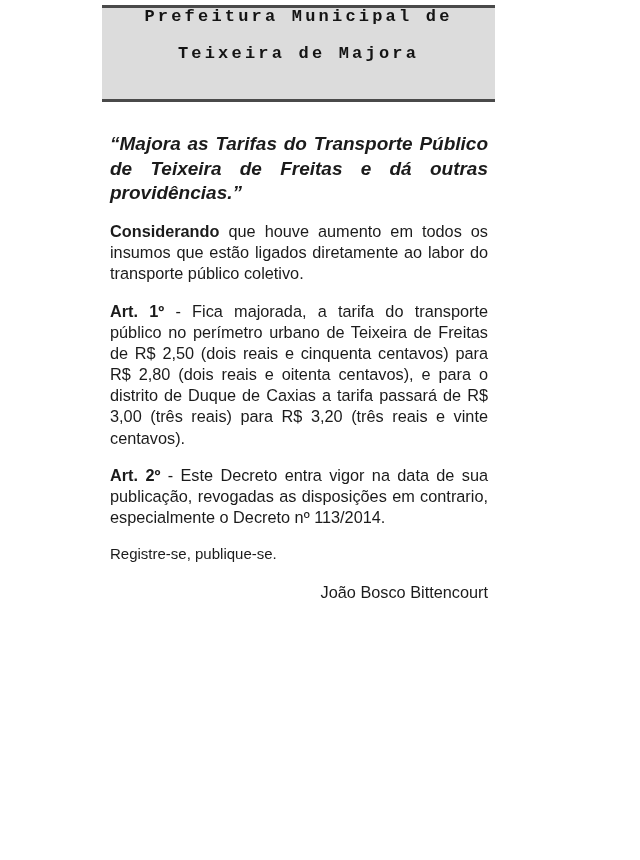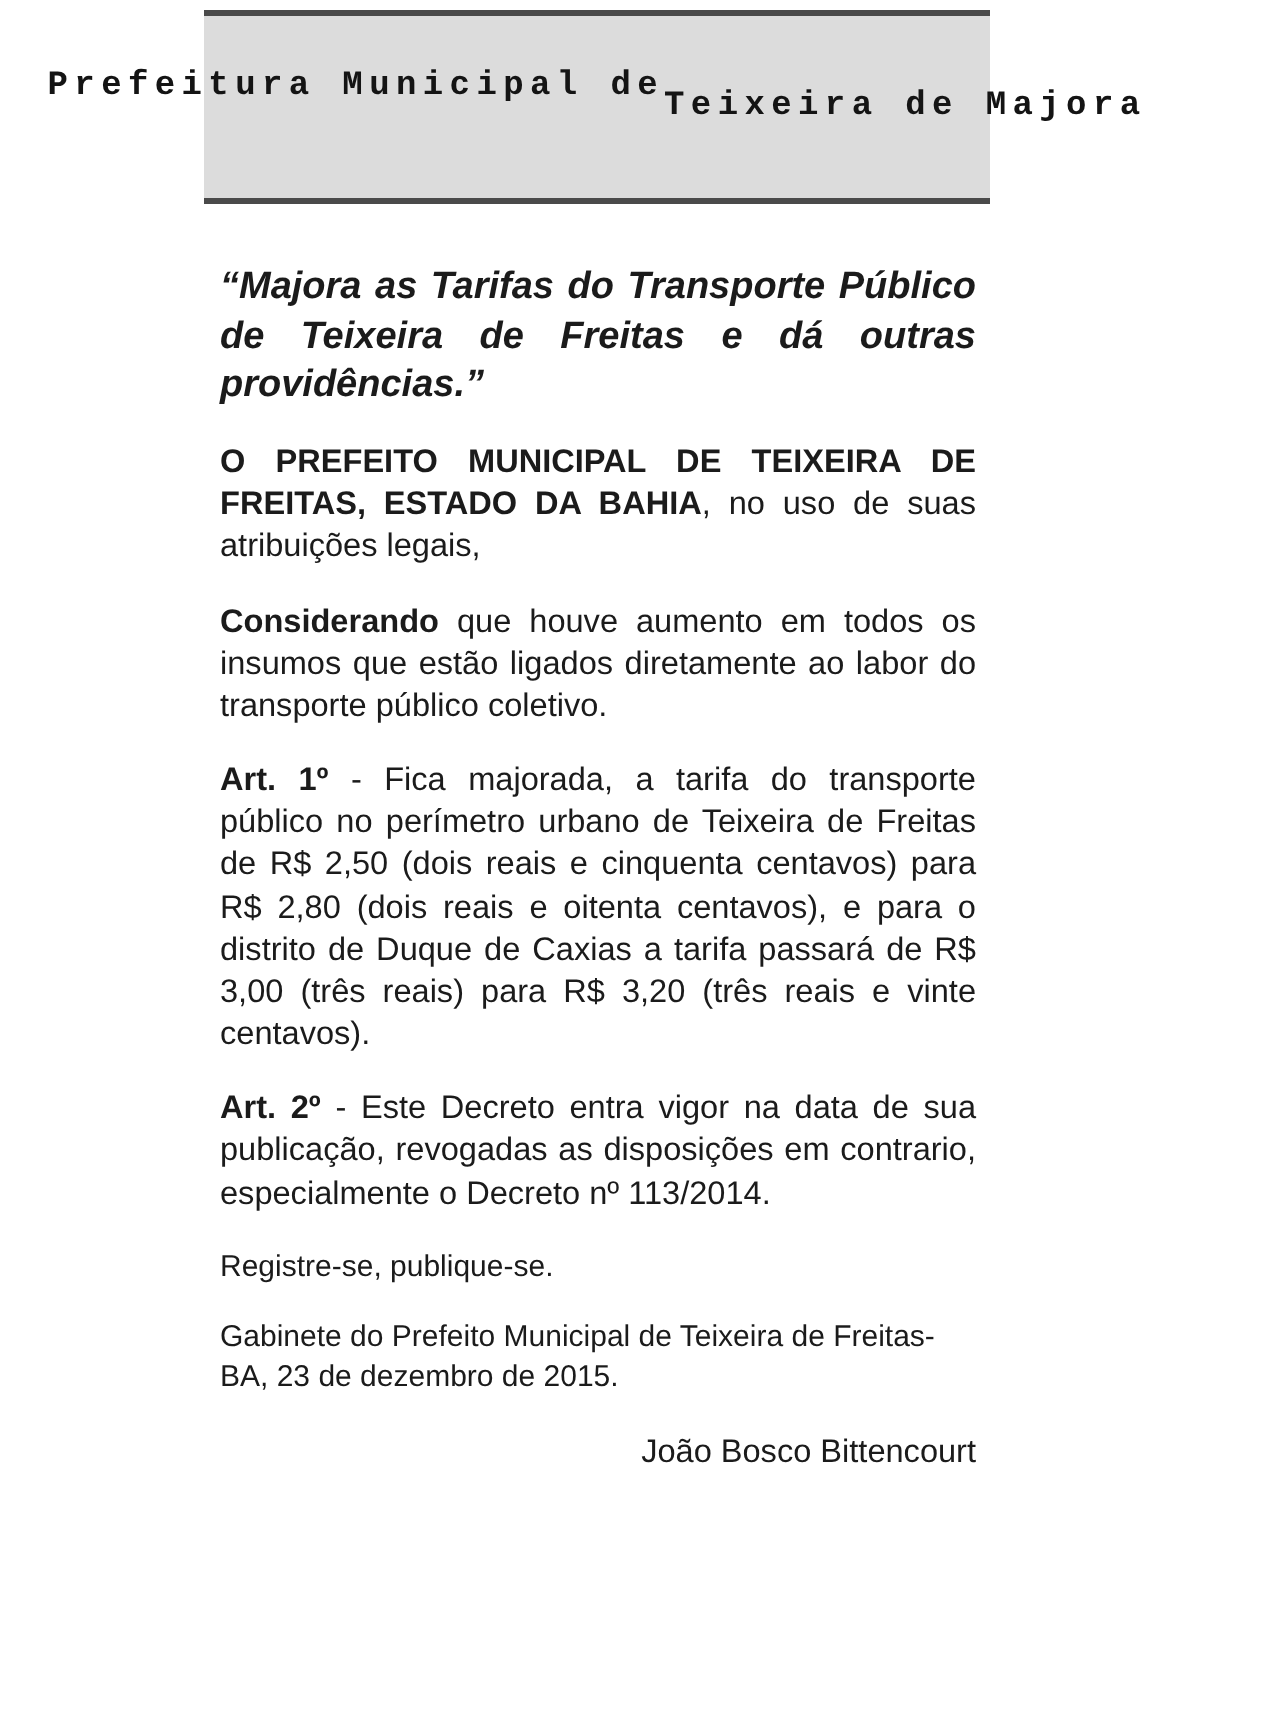--- a/index.html
+++ b/index.html
@@ -21,23 +21,22 @@
     position: absolute;
     left: 102px;
     top: 5px;
     width: 393px;
     height: 97px;
     background: #dcdcdc;
     border-top: 3px solid #4a4a4a;
     border-bottom: 3px solid #4a4a4a;
     box-sizing: border-box;
     display: flex;
-    flex-direction: row;
+    flex-direction: column;
     align-items: center;
-    justify-content: center;
   }
   .letterhead-line {
     font-family: "Liberation Mono", "DejaVu Sans Mono", monospace;
     font-weight: bold;
     font-size: 17px;
     letter-spacing: 3.2px;
     color: #141414;
     line-height: 1.0;
     text-align: center;
     white-space: nowrap;
@@ -115,32 +114,30 @@
 <div class="letterhead">
   <div class="letterhead-line first">Prefeitura Municipal de</div>
   <div class="letterhead-line">Teixeira de Majora</div>
 </div>
 
 <div class="doc">
 
 
   <p class="ementa">“Majora as Tarifas do Transporte Público de Teixeira de Freitas e dá outras providências.”</p>
 
-  <p class="para"><span class="b">O PREFEITO MUNICIPAL DE TEIXEIRA DE FREITAS, ESTADO DA BAHIA</span><span>, no uso de suas atribuições legais,</span></p>
 
 
   <p class="para"><span class="b">Considerando</span><span> que houve aumento em todos os insumos que estão ligados diretamente ao labor do transporte público coletivo.</span></p>
 
 
   <p class="para"><span class="b">Art. 1º</span><span> - Fica majorada, a tarifa do transporte público no perímetro urbano de Teixeira de Freitas de R$ 2,50 (dois reais e cinquenta centavos) para R$ 2,80 (dois reais e oitenta centavos), e para o distrito de Duque de Caxias a tarifa passará de R$ 3,00 (três reais) para R$ 3,20 (três reais e vinte centavos).</span></p>
 
   <p class="para"><span class="b">Art. 2º</span><span> - Este Decreto entra vigor na data de sua publicação, revogadas as disposições em contrario, especialmente o Decreto nº 113/2014.</span></p>
 
   <p class="closing loose">Registre-se, publique-se.</p>
 
-  <p class="closing">Gabinete do Prefeito Municipal de Teixeira de Freitas-BA, 23 de dezembro de 2015.</p>
 
   <div class="signature">
     <span class="sig-name">João Bosco Bittencourt</span>
 
   </div>
 
 </div>
 
 </body></html>

